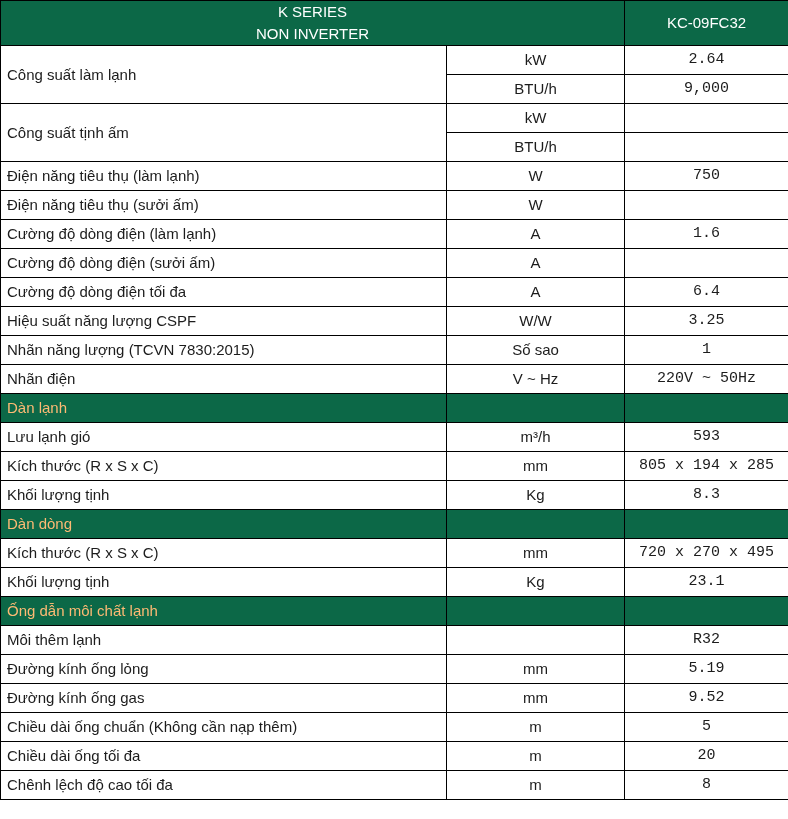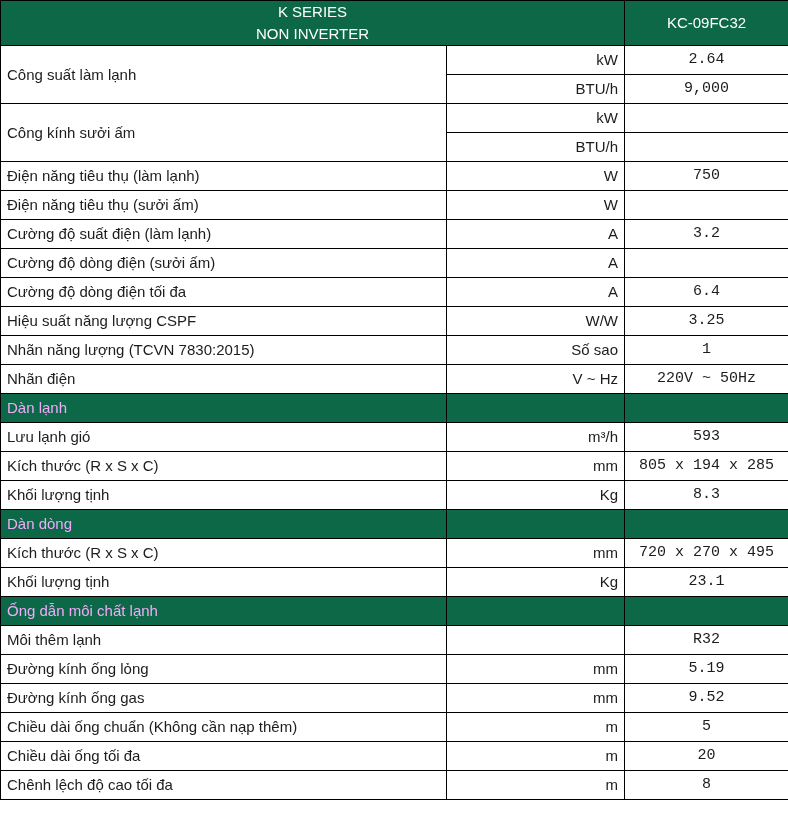--- a/index.html
+++ b/index.html
@@ -34,29 +34,29 @@
     font-weight: 700;
     font-size: 18px;
     text-align: center;
     line-height: 1.45;
   }
   td.label-cell {
     text-align: left;
     padding-left: 7px;
   }
   td.unit-cell {
-    text-align: right;
+    text-align: center;
   }
   td.value-cell {
     text-align: center;
     font-family: Liberation Mono, monospace;
   }
   tr.section-row td {
     background: var(--brand-green);
-    color: #f0abfc;
+    color: #fdba74;
     text-align: left;
   }
 </style>
 </head>
 <body>
 
 <div class="spec-table-wrap">
 <table class="spec-table">
   <colgroup>
     <col style="width:446px">
@@ -77,43 +77,43 @@
     <td class="label-cell" rowspan="2">Công suất làm lạnh</td>
     <td class="unit-cell">kW</td>
     <td class="value-cell">2.64</td>
   </tr>
   <tr>
     <td class="unit-cell">BTU/h</td>
     <td class="value-cell">9,000</td>
   </tr>
 
   <tr>
-    <td class="label-cell" rowspan="2">Công kính sưởi ấm</td>
+    <td class="label-cell" rowspan="2">Công suất tịnh ấm</td>
     <td class="unit-cell">kW</td>
     <td class="value-cell"></td>
   </tr>
   <tr>
     <td class="unit-cell">BTU/h</td>
     <td class="value-cell"></td>
   </tr>
 
   <tr>
     <td class="label-cell">Điện năng tiêu thụ (làm lạnh)</td>
     <td class="unit-cell">W</td>
     <td class="value-cell">750</td>
   </tr>
   <tr>
     <td class="label-cell">Điện năng tiêu thụ (sưởi ấm)</td>
     <td class="unit-cell">W</td>
     <td class="value-cell"></td>
   </tr>
   <tr>
-    <td class="label-cell">Cường độ suất điện (làm lạnh)</td>
+    <td class="label-cell">Cường độ dòng điện (làm lạnh)</td>
     <td class="unit-cell">A</td>
-    <td class="value-cell">3.2</td>
+    <td class="value-cell">1.6</td>
   </tr>
   <tr>
     <td class="label-cell">Cường độ dòng điện (sưởi ấm)</td>
     <td class="unit-cell">A</td>
     <td class="value-cell"></td>
   </tr>
   <tr>
     <td class="label-cell">Cường độ dòng điện tối đa</td>
     <td class="unit-cell">A</td>
     <td class="value-cell">6.4</td>

